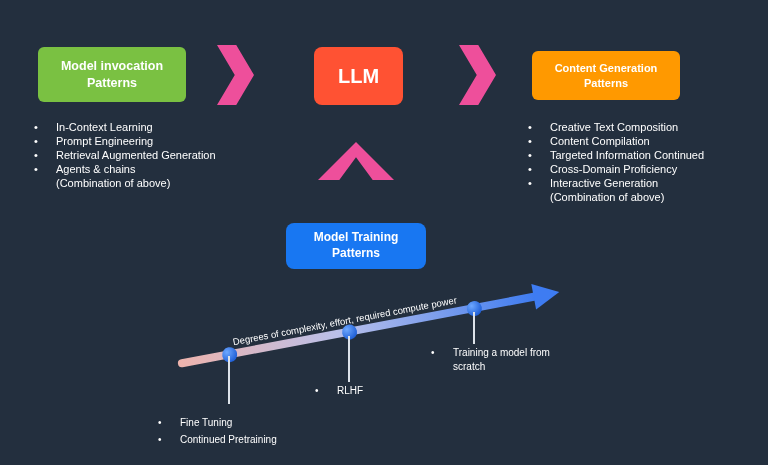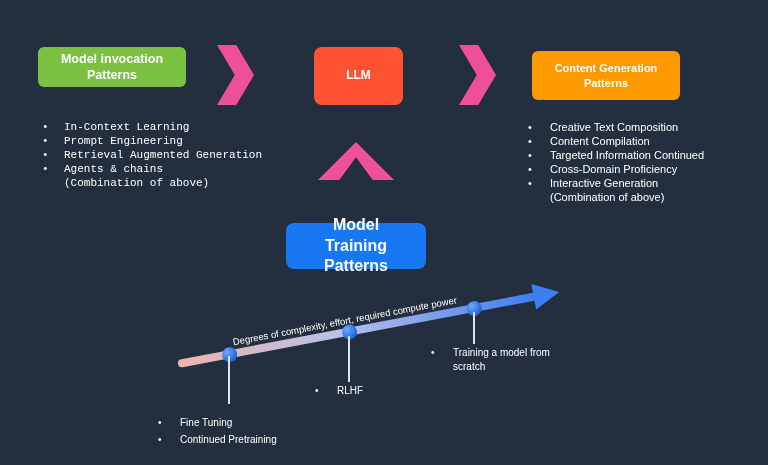--- a/index.html
+++ b/index.html
@@ -6,38 +6,38 @@
   .canvas{
     position:relative;width:768px;height:465px;overflow:hidden;
     background:#232f3e;color:#ffffff;
     font-family:"Liberation Sans", sans-serif;
   }
   
   .box{
     position:absolute;display:flex;align-items:center;justify-content:center;
     text-align:center;color:#ffffff;font-weight:bold;line-height:1.3;
   }
-  .box.green{left:38px;top:47px;width:148px;height:40px;border-radius:6px;
+  .box.green{left:38px;top:47px;width:148px;height:55px;border-radius:6px;
     background:#7ac142;font-size:12.5px;padding:0 14px;box-sizing:border-box;}
   .box.red{left:314px;top:47px;width:89px;height:58px;border-radius:8px;
-    background:#ff5233;font-size:12px;}
+    background:#ff5233;font-size:20px;}
   .box.orange{left:532px;top:51px;width:148px;height:49px;border-radius:6px;
     background:#ff9900;font-size:11px;padding:0 8px;box-sizing:border-box;}
   .box.blue{left:286px;top:223px;width:140px;height:46px;border-radius:8px;
-    background:#1877f2;font-size:16px;padding:0 16px;box-sizing:border-box;}
+    background:#1877f2;font-size:12px;padding:0 16px;box-sizing:border-box;}
   
   .chev{position:absolute;background:#ee4f9b;}
   .chev.right{clip-path:polygon(0 0,52% 0,100% 50%,52% 100%,0 100%,48% 50%);}
   .chev.c1{left:217px;top:45px;width:37px;height:60px;}
   .chev.c2{left:459px;top:45px;width:37px;height:60px;}
   .chev.up{left:318px;top:142px;width:76px;height:38px;
     clip-path:polygon(0 100%,50% 0,100% 100%,72% 100%,50% 40%,28% 100%);}
   
   .list{position:absolute;font-size:11px;color:#ffffff;}
-  .list.left-list{left:42px;top:120px;font-family:Liberation Mono, monospace;}
+  .list.left-list{left:34px;top:120px;}
   .list.right-list{left:528px;top:120px;}
   .li{display:flex;align-items:flex-start;height:14px;line-height:14px;}
   .li::before{content:"\2022";width:22px;flex:0 0 22px;}
   .li.note{padding-left:22px;}
   .li.note::before{content:"";width:0;flex:0 0 0;}
   
   .arrow-group{position:absolute;left:178px;top:364px;width:0;height:0;
     transform:rotate(-10.7deg);transform-origin:0 0;}
   .shaft{position:absolute;left:0;top:-4px;width:366px;height:8px;border-radius:4px;
     background:linear-gradient(90deg,#eeb3ac 0%,#b9c0ea 45%,#3d7bf0 100%);}

